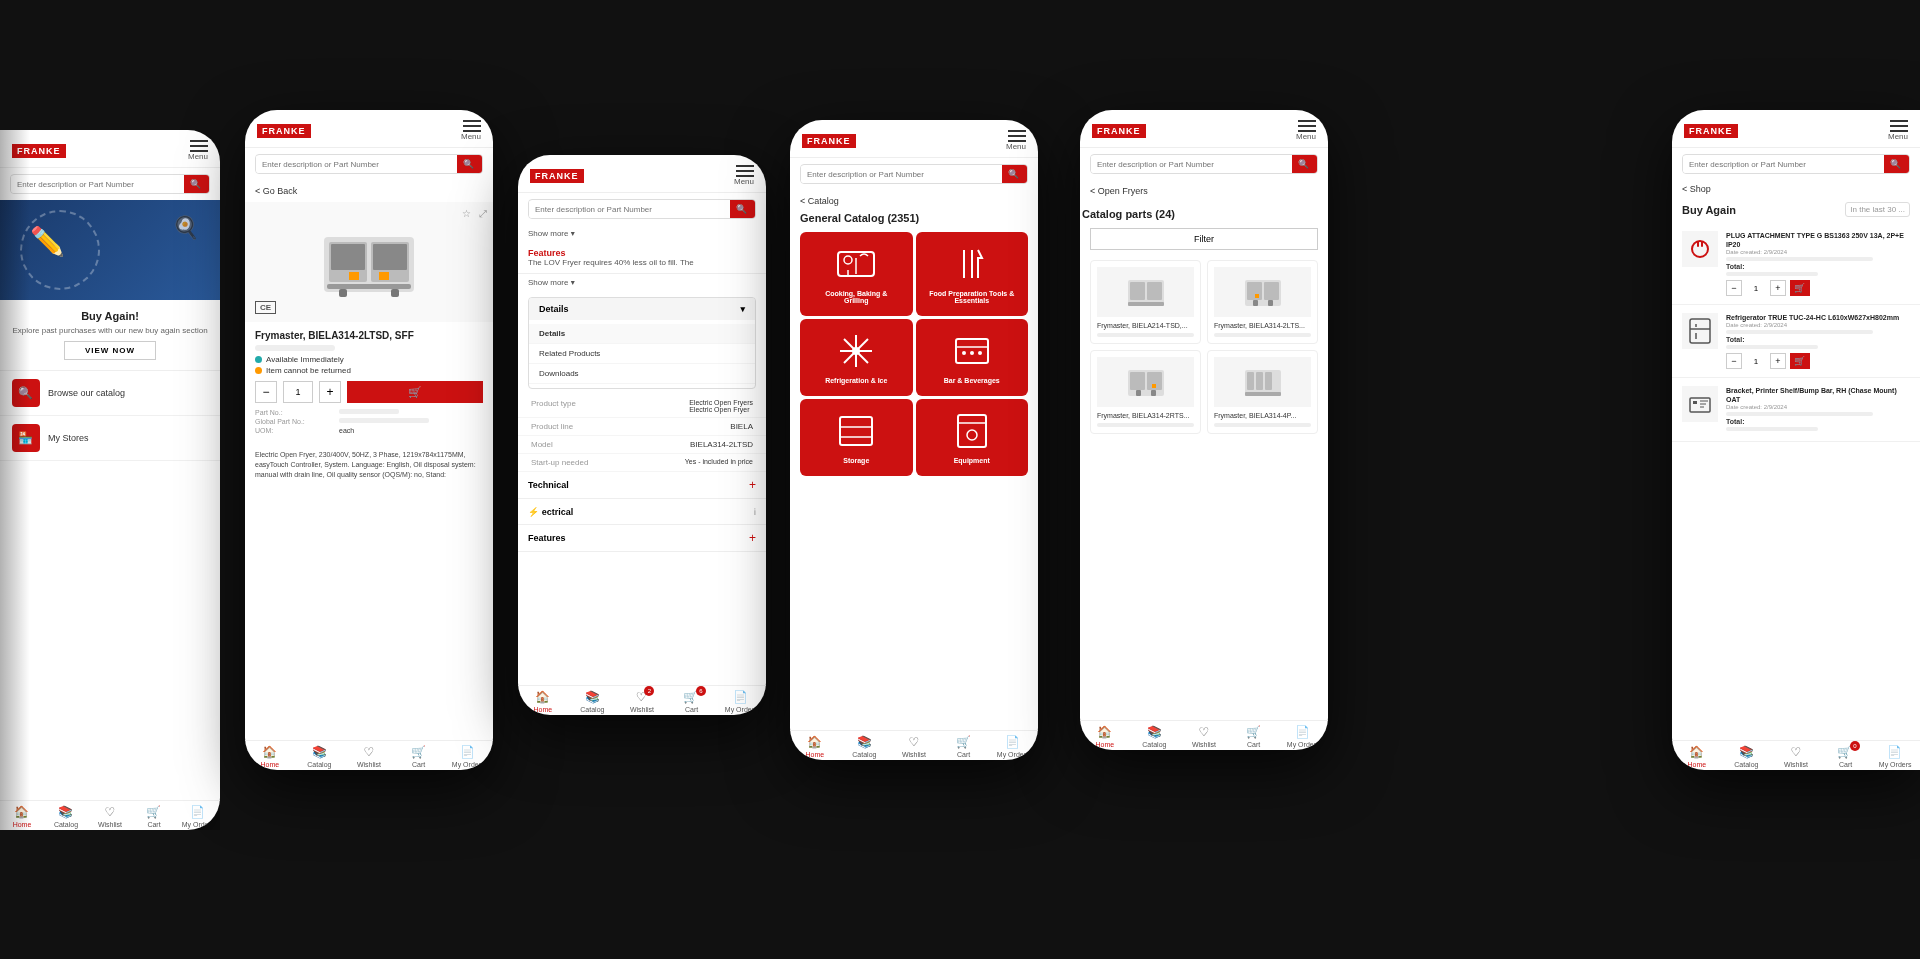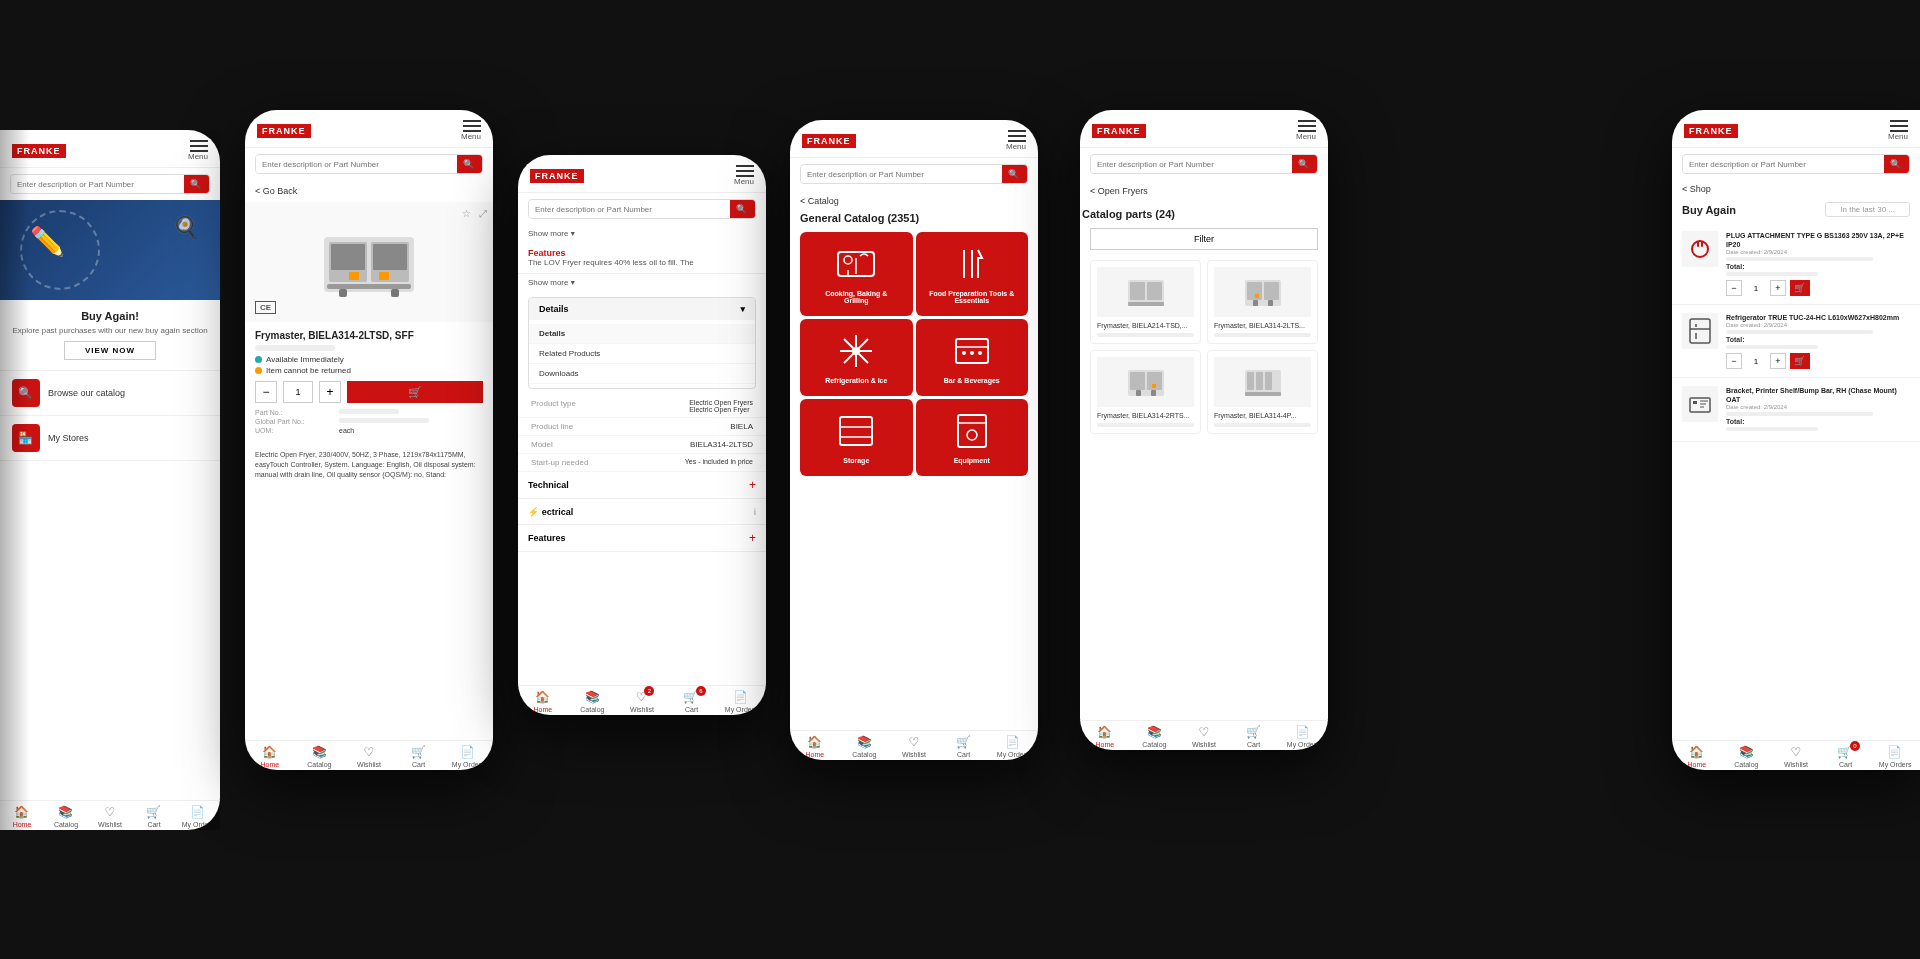--- a/index.html
+++ b/index.html
@@ -536,21 +536,21 @@
     }
     .buy-again-big-title {
       font-size: 11px;
       font-weight: bold;
       color: #222;
     }
     .time-filter {
       font-size: 8px;
       color: #999;
       border: 1px solid #ddd;
-      padding: 2px 14px;
+      padding: 2px 4px;
       border-radius: 3px;
     }
     .order-item {
       display: flex;
       gap: 8px;
       padding: 8px 10px;
       border-bottom: 1px solid #f0f0f0;
     }
     .order-img {
       width: 36px;

